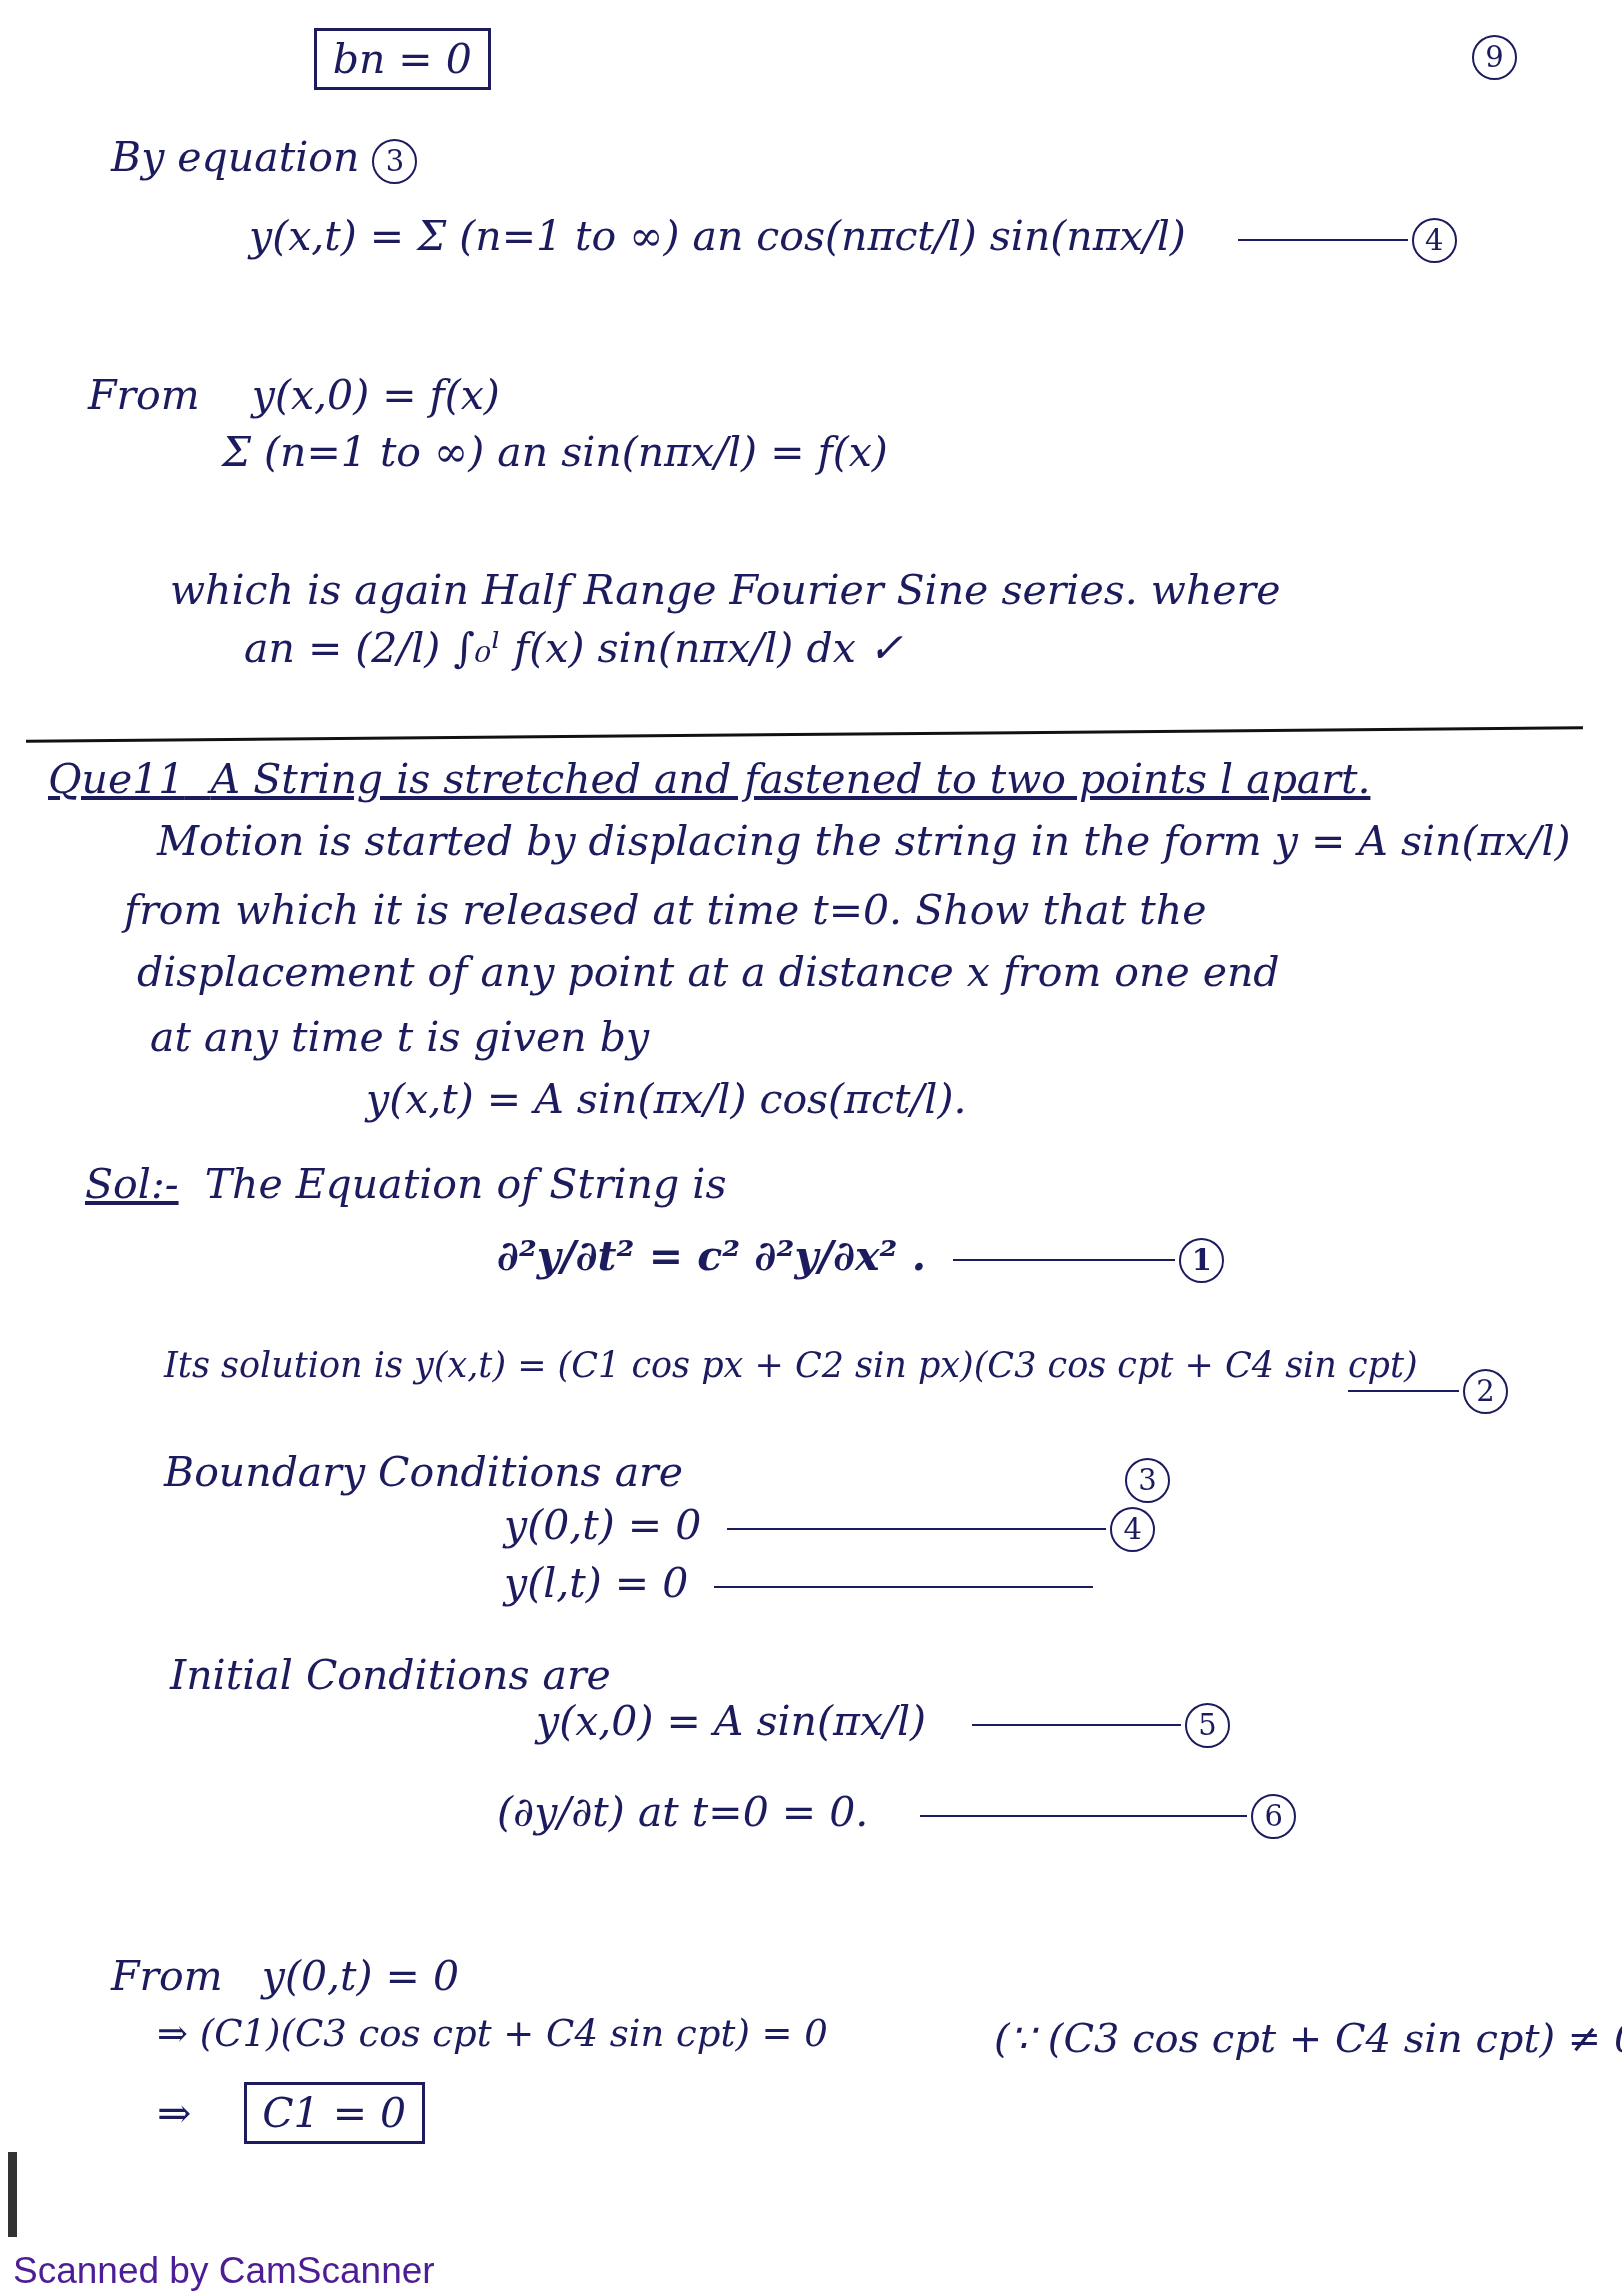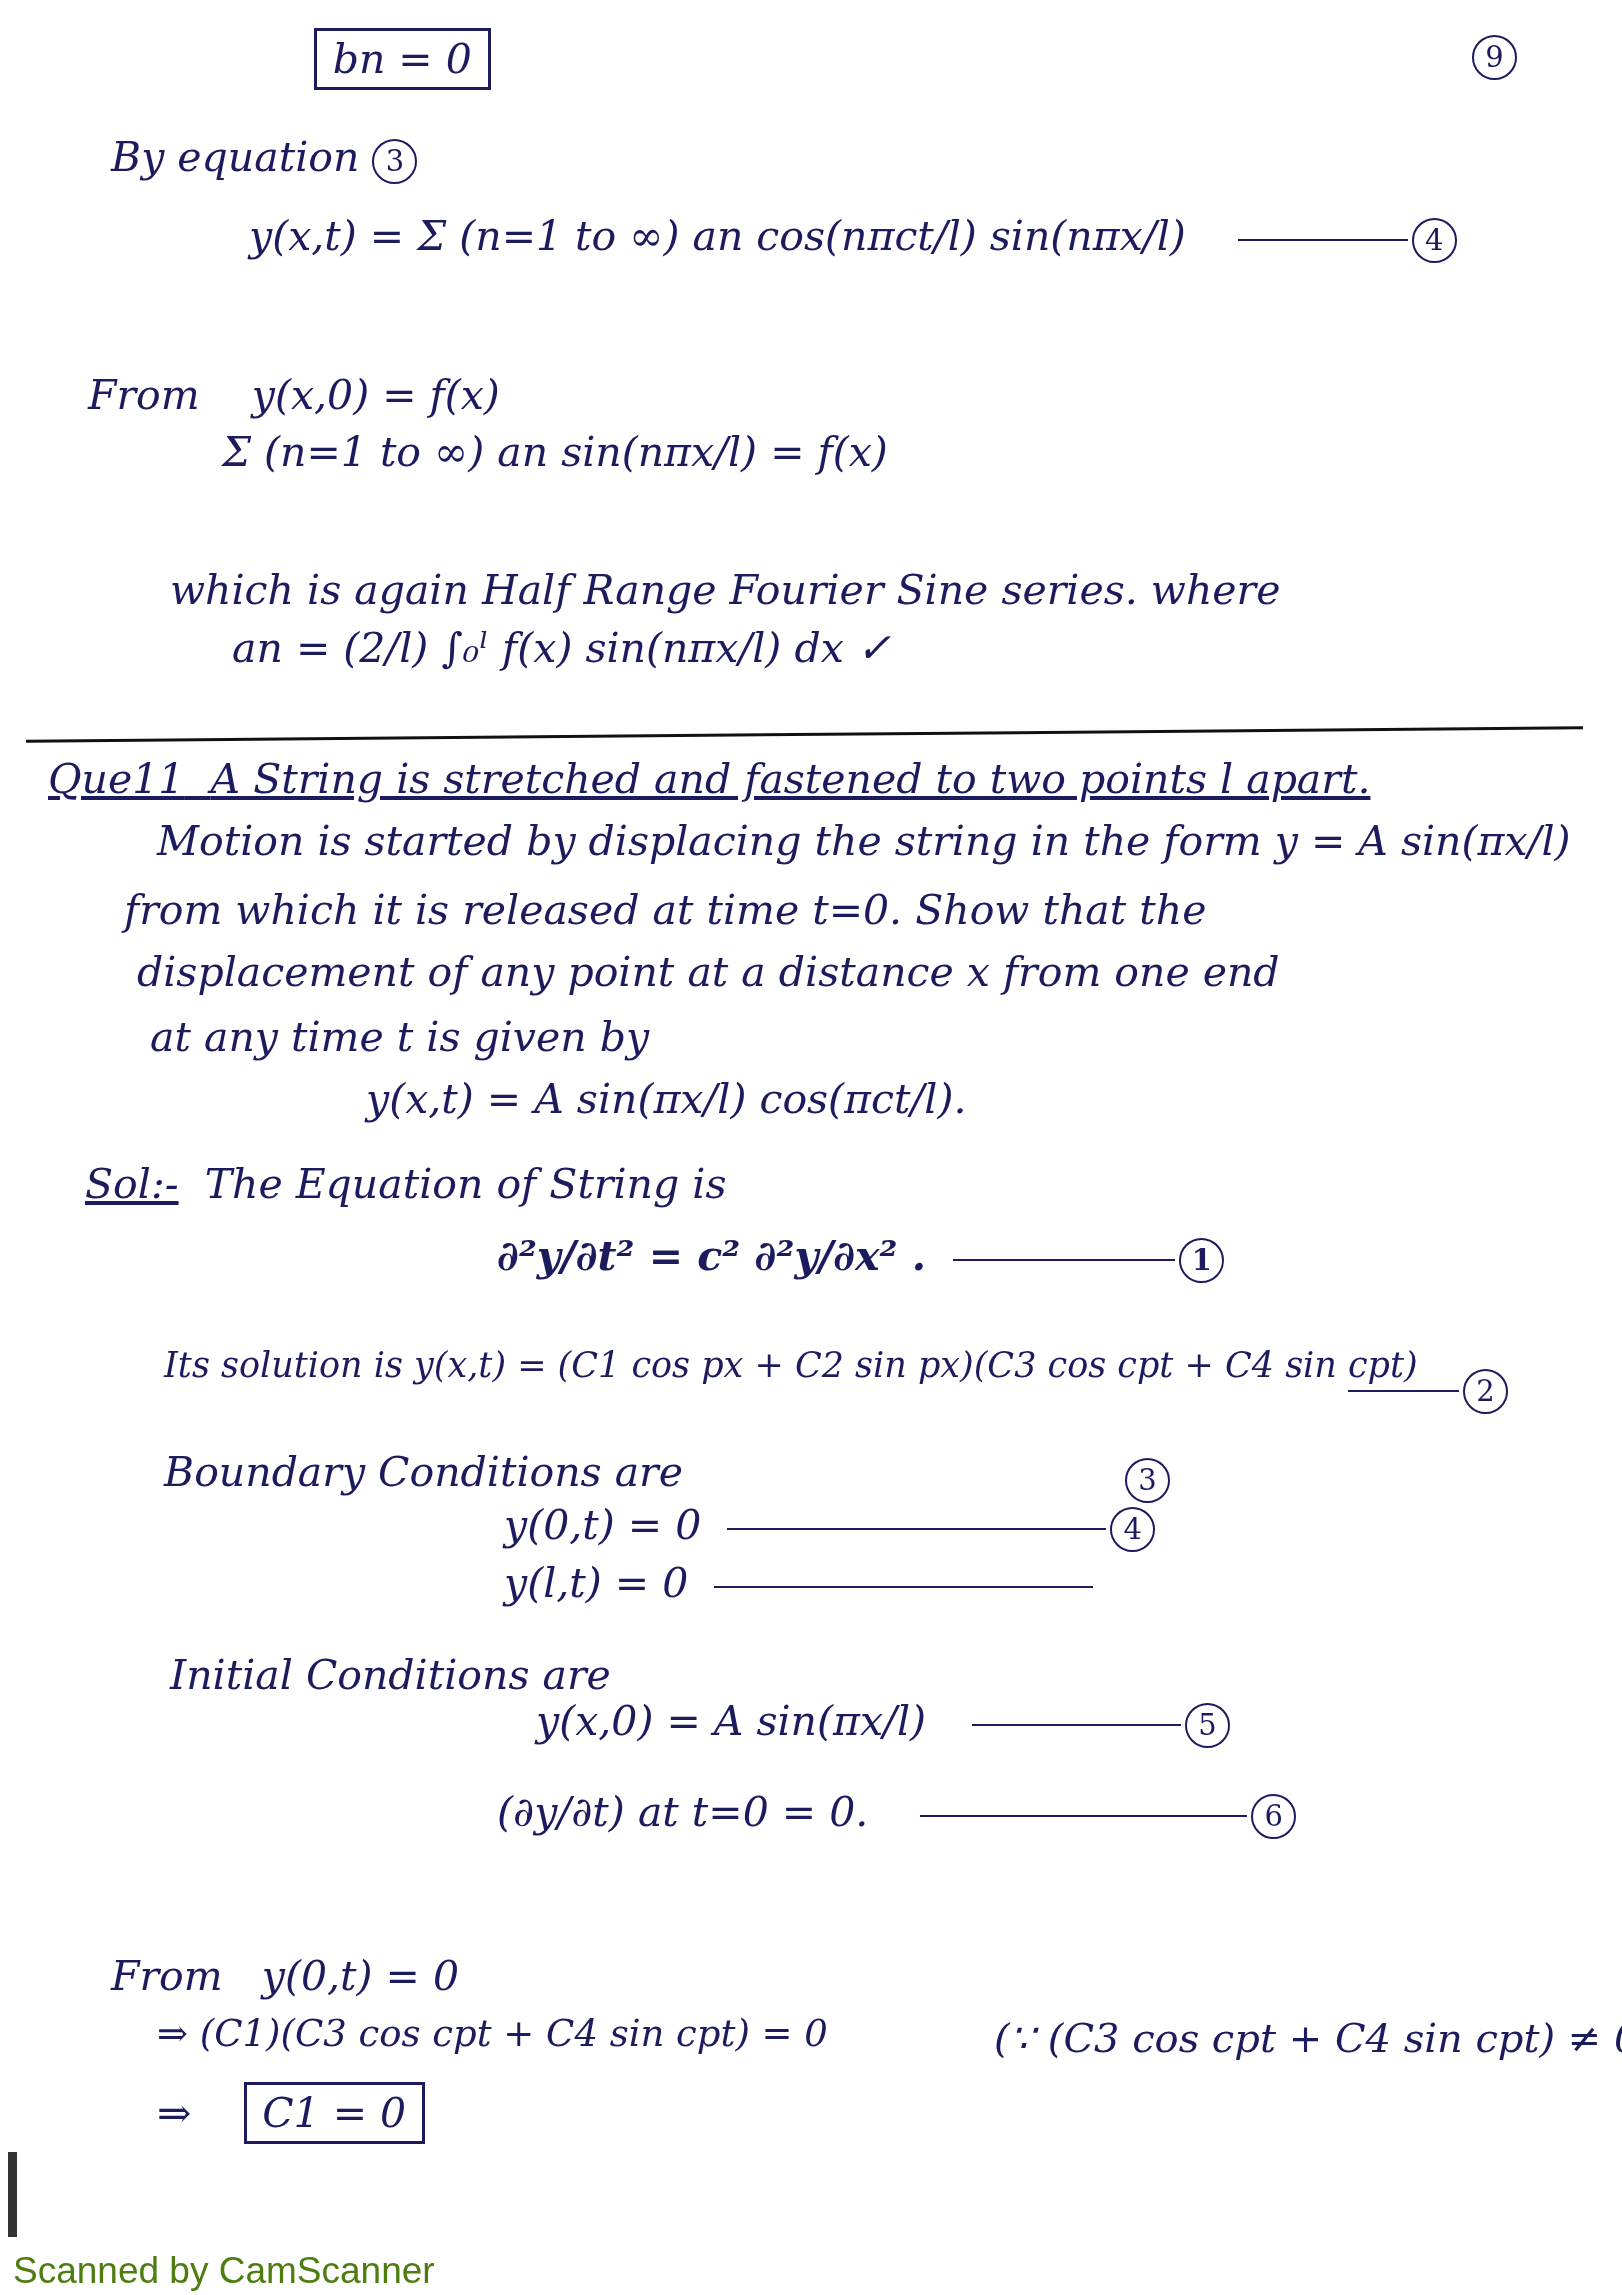--- a/index.html
+++ b/index.html
@@ -5,21 +5,21 @@
   html, body { margin:0; padding:0; background:#ffffff; }
   body { width:1622px; height:2295px; position:relative; overflow:hidden;
          font-family:"DejaVu Serif", serif; color:#1b1b5e; }
   .ln { position:absolute; white-space:nowrap; font-style:italic; font-size:41px; line-height:1; }
   .box { border:3.3px solid #1b1b5e; padding:3.9px 15.7px; }
   .circ { display:inline-block; width:41px; height:41px; border:2.6px solid #1b1b5e; border-radius:50%;
           text-align:center; line-height:41px; font-size:29px; font-style:normal; }
   .rule { position:absolute; height:2.6px; background:#111; }
   .lead { display:inline-block; height:2px; background:#1b1b5e; vertical-align:middle; margin-right:3.9px; }
   .footer { position:absolute; left:13px; top:2250px; font-family:"Liberation Sans", sans-serif;
-            font-size:37px; color:#4d7c0f; font-style:normal; }
+            font-size:37px; color:#4c1d95; font-style:normal; }
   .leftbar { position:absolute; left:7.9px; top:2152px; width:9.2px; height:85px; background:#333; }
 </style>
 </head>
 <body>
 
 <div class="ln" style="left:1472px;top:33px;"><span class="circ">9</span></div>
 
 <div class="ln" style="left:314px;top:39px;"><span class="box">bn = 0</span></div>
 
 <div class="ln" style="left:111px;top:137px;">
@@ -32,21 +32,21 @@
 </div>
 
 <div class="ln" style="left:88px;top:327px;margin-top:48px;">
   <span>From</span>&nbsp;&nbsp;&nbsp;&nbsp;<span>y(x,0) = f(x)</span>
 </div>
 
 <div class="ln" style="left:222px;top:432px;"><span>Σ (n=1 to ∞) an sin(nπx/l) = f(x)</span></div>
 
 <div class="ln" style="left:170px;top:530px;margin-top:40px;"><span>which is again Half Range Fourier Sine series. where</span></div>
 
-<div class="ln" style="left:232px;top:628px;"><span>an = (2/l) ∫₀ˡ f(x) sin(nπx/l) dx  ✓</span></div>
+<div class="ln" style="left:244px;top:628px;"><span>an = (2/l) ∫₀ˡ f(x) sin(nπx/l) dx  ✓</span></div>
 
 <div class="rule" style="left:26px;top:733px;width:1557px;transform:rotate(-0.5deg);"></div>
 
 <div class="ln" style="left:48px;top:759px;text-decoration:underline;">
   <span style="text-decoration:underline;">Que11</span>&nbsp;&nbsp;<span>A String is stretched and fastened to two points l apart.</span>
 </div>
 <div class="ln" style="left:157px;top:821px;"><span>Motion is started by displacing the string in the form y = A sin(πx/l)</span></div>
 <div class="ln" style="left:124px;top:890px;"><span>from which it is released at time t=0. Show that the</span></div>
 <div class="ln" style="left:137px;top:952px;"><span>displacement of any point at a distance x from one end</span></div>
 <div class="ln" style="left:150px;top:1017px;"><span>at any time t is given by</span></div>

